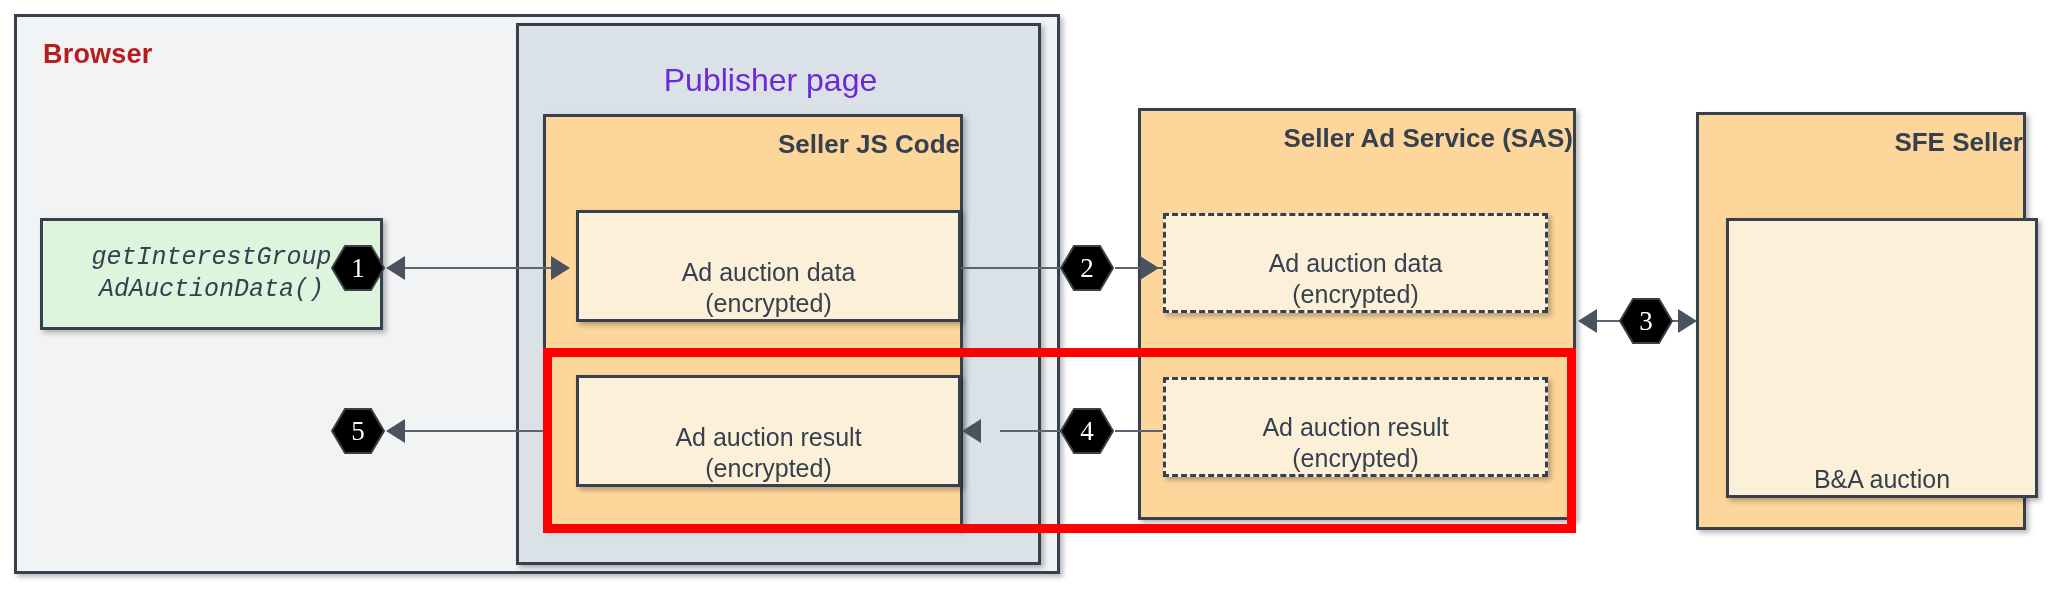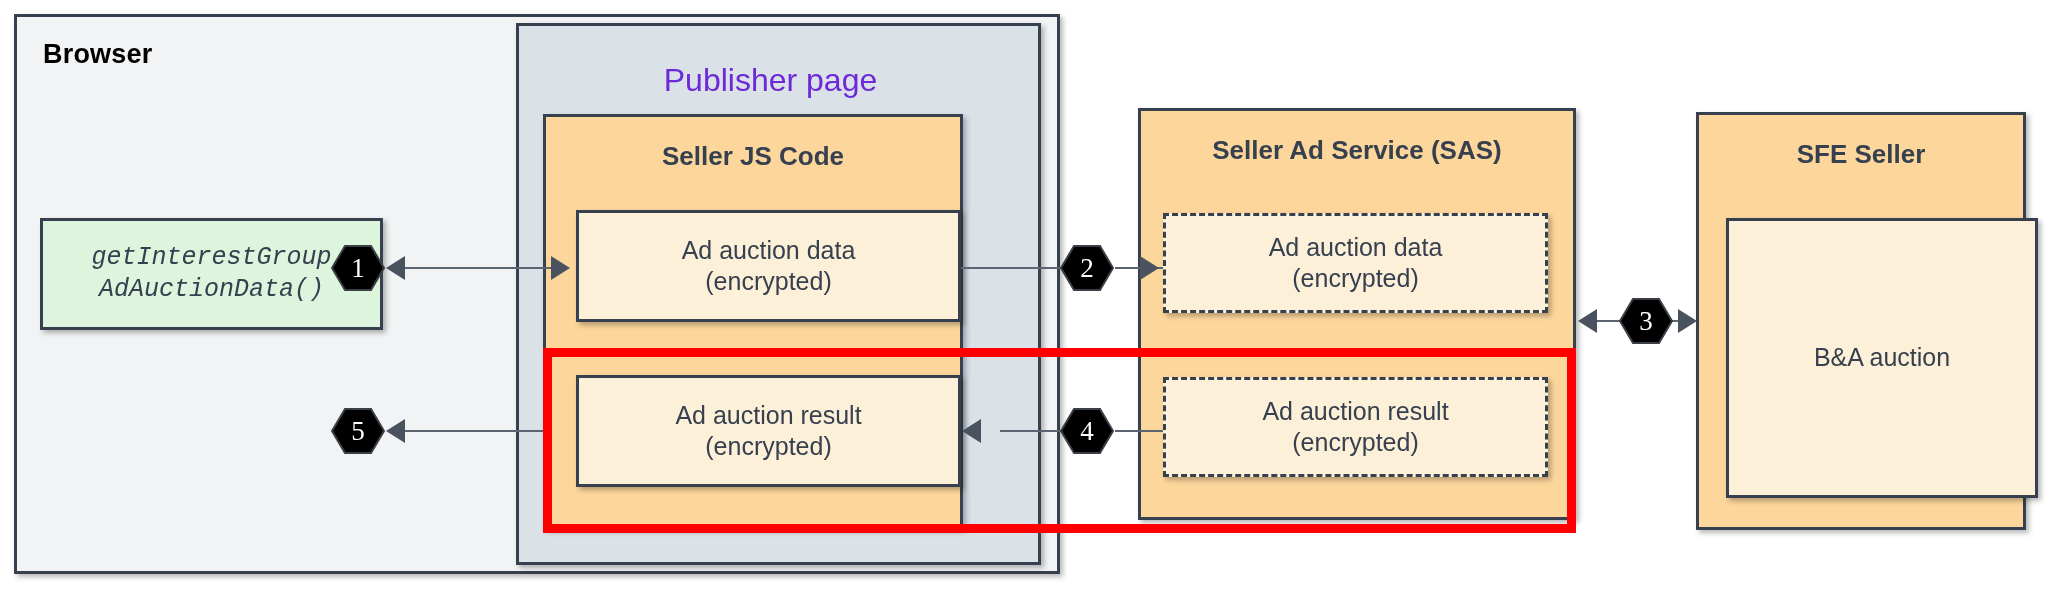--- a/index.html
+++ b/index.html
@@ -27,21 +27,21 @@
   .browser-box {
     left: 14px; top: 14px; width: 1046px; height: 560px;
     background: #f1f3f4;
     border: 3px solid #36404e;
   }
   .browser-title {
     position: absolute;
     left: 26px; top: 22px;
     font-size: 27px;
     font-weight: bold;
-    color: #000000;
+    color: #b91c1c;
     letter-spacing: 0.2px;
   }
 
   .publisher-box {
     left: 516px; top: 23px; width: 525px; height: 542px;
     background: #dae1e7;
     border: 3px solid #36404e;
   }
   .publisher-title {
     position: absolute;
@@ -51,22 +51,22 @@
     color: #6d28d9;
   }
 
   
   .orange-panel {
     background: #fcd69b;
     border: 3px solid #36404e;
   }
   .panel-title {
     position: absolute;
-    left: 0; right: 0; top: 24px;
-    text-align: center;
+    left: 0; right: 0; top: 12px;
+    text-align: right;
     font-size: 26px;
     font-weight: bold;
     color: #36404e;
   }
 
   .seller-js {
     left: 543px; top: 114px; width: 420px; height: 415px;
   }
   .sas-panel {
     left: 1138px; top: 108px; width: 438px; height: 412px;
@@ -75,21 +75,21 @@
     left: 1696px; top: 112px; width: 330px; height: 418px;
   }
 
   
   .cream-box {
     background: #fdf0d9;
     border: 3px solid #36404e;
     display: flex;
     flex-direction: column;
     align-items: center;
-    justify-content: center;
+    justify-content: flex-end;
     text-align: center;
     color: #36404e;
     font-size: 25px;
     line-height: 1.25;
   }
   .cream-box.dashed {
     border-style: dashed;
   }
   .cream-box .sub {
   }

